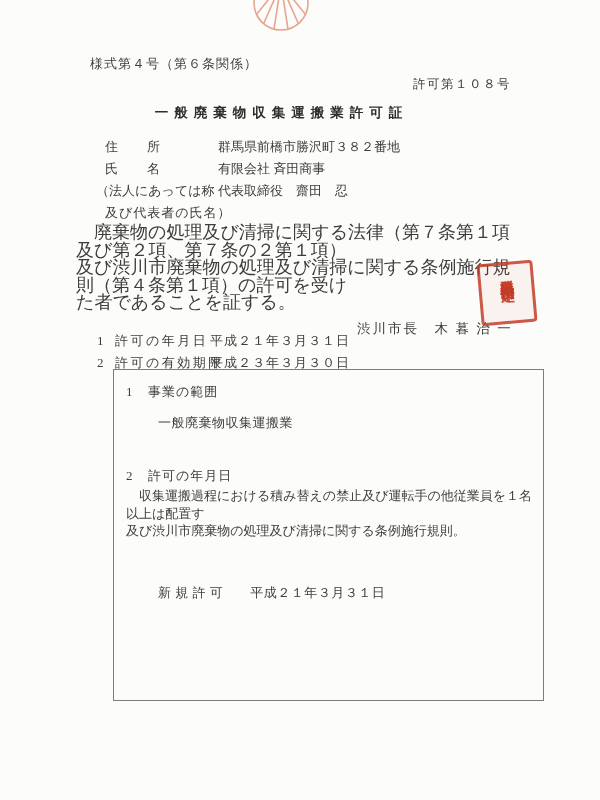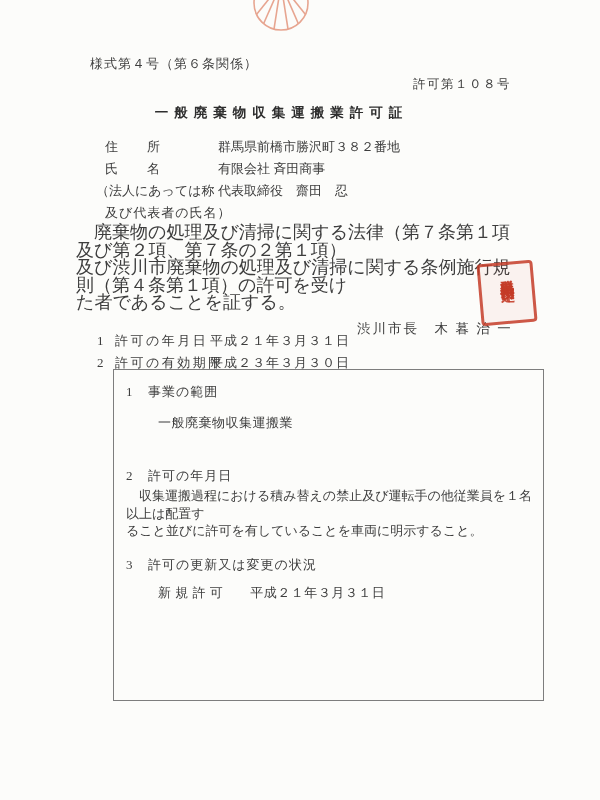--- a/index.html
+++ b/index.html
@@ -136,22 +136,19 @@
 
     <div class="sec-head sec1">
       <span class="s-no">1</span><span class="s-title">事業の範囲</span>
     </div>
     <div class="sec-content content1">一般廃棄物収集運搬業</div>
 
     <div class="sec-head sec2">
       <span class="s-no">2</span><span class="s-title">許可の年月日</span>
     </div>
     <div class="sec-content content2">　収集運搬過程における積み替えの禁止及び運転手の他従業員を１名以上は配置す
-ること並びに許可を有していることを車両に明示すること。</div>
+及び渋川市廃棄物の処理及び清掃に関する条例施行規則。</div>
 
-    <div class="sec-head sec3">
-      <span class="s-no">3</span><span class="s-title">許可の更新又は変更の状況</span>
-    </div>
     <div class="sec-content content3">新 規 許 可　　平成２１年３月３１日</div>
 
   </div>
 
 </div>
 
 </body></html>

